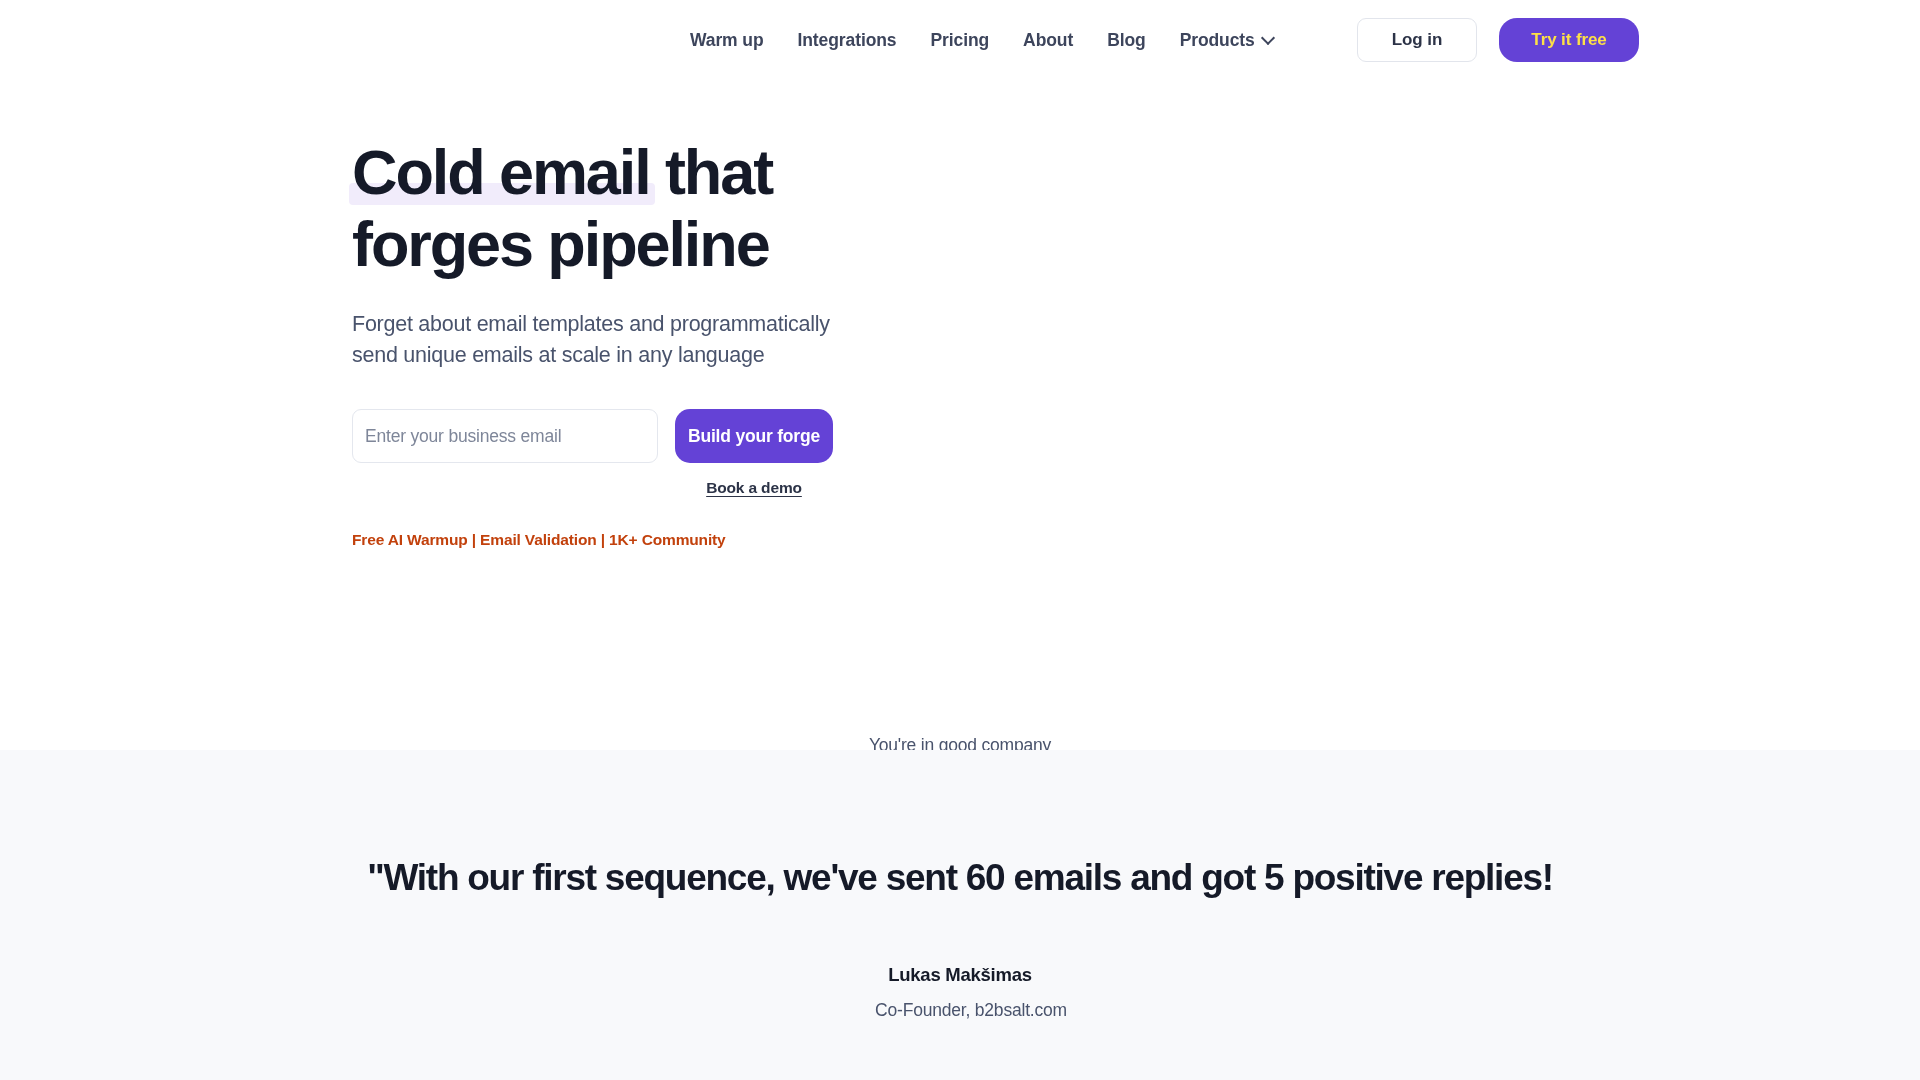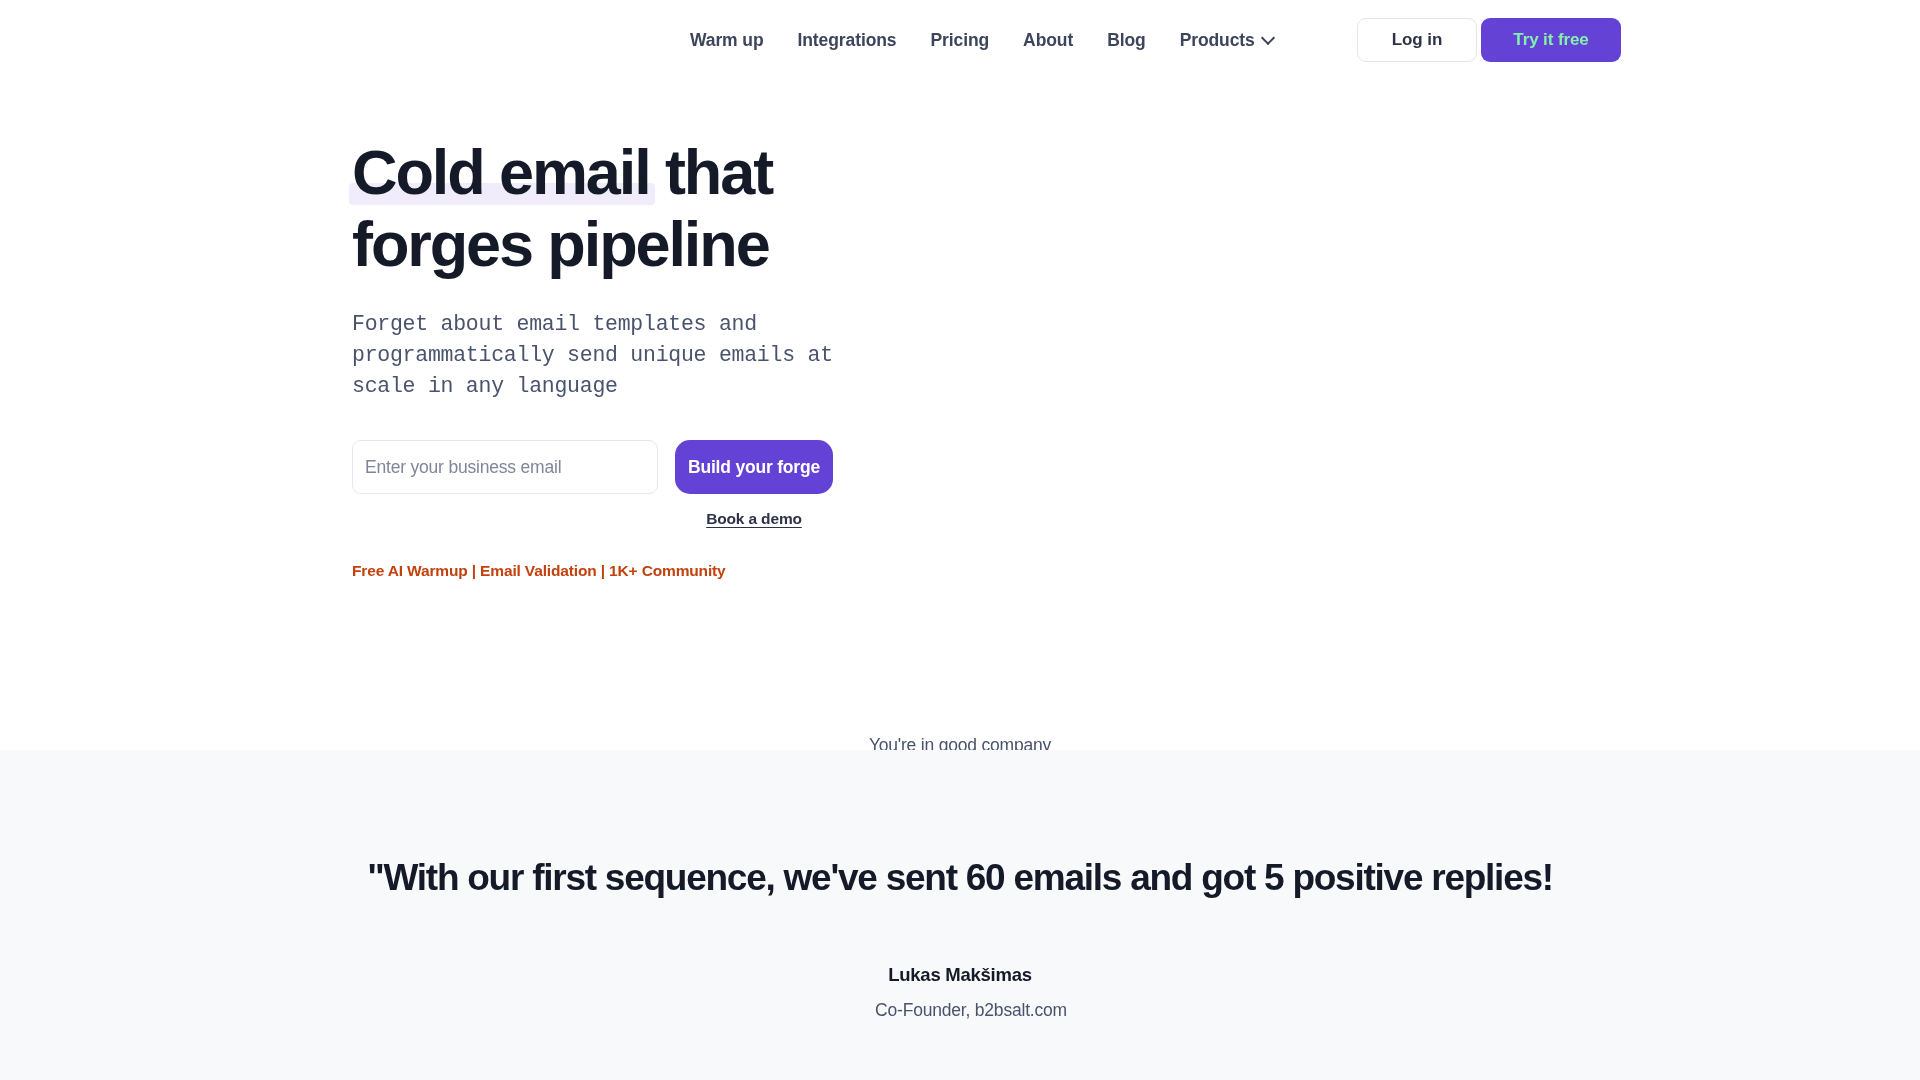--- a/index.html
+++ b/index.html
@@ -73,21 +73,21 @@
     transform: rotate(45deg);
   }
 
   .auth-cluster {
     position: absolute;
     top: 0;
     left: 1315px;
     height: 80px;
     display: flex;
     align-items: center;
-    gap: 4px;
+    gap: 22px;
     padding-left: 42px;
   }
 
   .btn-login {
     width: 120px;
     height: 44px;
     border: 1.5px solid #e2e5ec;
     border-radius: 9px;
     background: #ffffff;
     color: #2c3347;
@@ -98,23 +98,23 @@
     cursor: pointer;
     display: flex;
     align-items: center;
     justify-content: center;
   }
 
   .btn-try {
     width: 140px;
     height: 44px;
     border: none;
-    border-radius: 9px;
+    border-radius: 18px;
     background: #6442d6;
-    color: #86efac;
+    color: #fde047;
     font-family: "Liberation Sans", sans-serif;
     font-size: 17px;
     font-weight: 700;
     letter-spacing: -0.1px;
     cursor: pointer;
     display: flex;
     align-items: center;
     justify-content: center;
   }
 
@@ -161,21 +161,20 @@
   }
 
   .hero-sub {
     margin-top: 29px;
     font-size: 21.5px;
     line-height: 31px;
     font-weight: 400;
     color: #49536c;
     letter-spacing: -0.25px;
     max-width: 520px;
-    font-family: Liberation Mono, monospace;
   }
 
   .hero-form {
     margin-top: 38px;
     display: flex;
     align-items: flex-start;
     gap: 17px;
   }
 
   .email-input {

